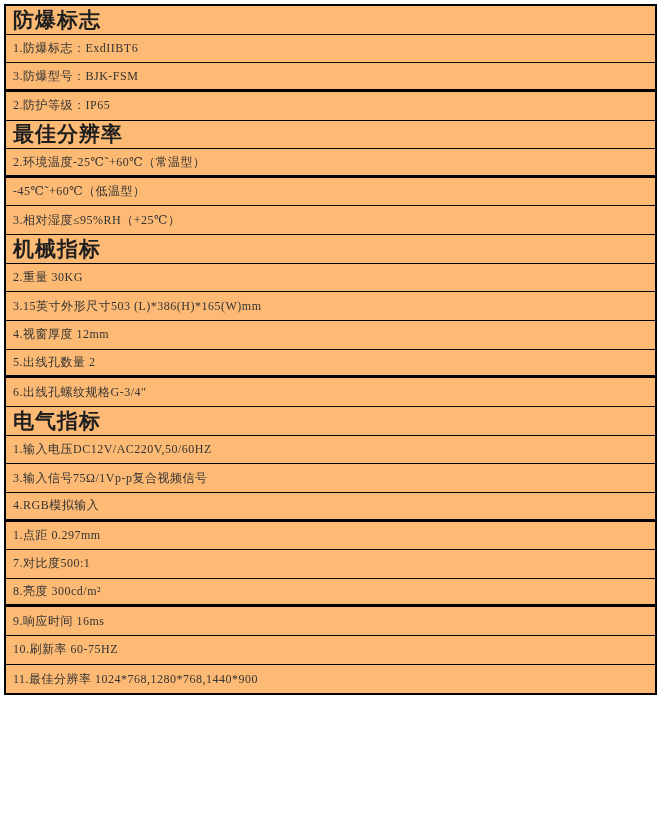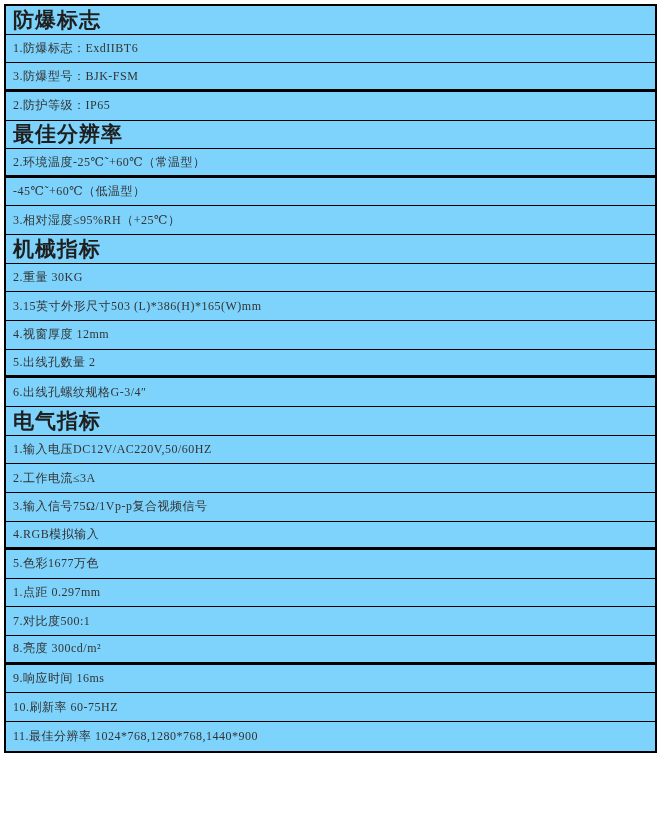--- a/index.html
+++ b/index.html
@@ -16,21 +16,21 @@
     width: 661px;
     height: 813px;
     background: #ffffff;
   }
   .spec-table {
     position: absolute;
     left: 4px;
     top: 4px;
     width: 649px;
     border: 2px solid #000000;
-    background: #7dd3fc;
+    background: #fdba74;
   }
   .row {
     box-sizing: border-box;
     height: 28.65px;
     border-bottom: 1px solid #000000;
     display: flex;
     align-items: center;
     padding-left: 7px;
     white-space: pre;
     overflow: hidden;
@@ -70,24 +70,22 @@
       <div class="row item-row indent"><span>-45℃˜+60℃（低温型）</span></div>
       <div class="row item-row"><span>3.相对湿度≤95%RH（+25℃）</span></div>
       <div class="row header-row"><span>机械指标</span></div>
       <div class="row item-row"><span>2.重量 30KG</span></div>
       <div class="row item-row"><span>3.15英寸外形尺寸503 (L)*386(H)*165(W)mm</span></div>
       <div class="row item-row"><span>4.视窗厚度 12mm</span></div>
       <div class="row item-row thick"><span>5.出线孔数量 2</span></div>
       <div class="row item-row"><span>6.出线孔螺纹规格G-3/4″</span></div>
       <div class="row header-row"><span>电气指标</span></div>
       <div class="row item-row"><span>1.输入电压DC12V/AC220V,50/60HZ</span></div>
-      <div class="row item-row"><span>2.工作电流≤3A</span></div>
       <div class="row item-row"><span>3.输入信号75Ω/1Vp-p复合视频信号</span></div>
       <div class="row item-row thick"><span>4.RGB模拟输入</span></div>
-      <div class="row item-row"><span>5.色彩1677万色</span></div>
       <div class="row item-row"><span>1.点距 0.297mm</span></div>
       <div class="row item-row"><span>7.对比度500:1</span></div>
       <div class="row item-row thick"><span>8.亮度 300cd/m²</span></div>
       <div class="row item-row"><span>9.响应时间 16ms</span></div>
       <div class="row item-row"><span>10.刷新率 60-75HZ</span></div>
       <div class="row item-row"><span>11.最佳分辨率 1024*768,1280*768,1440*900</span></div>
     </div>
 </div>
 
 </body></html>

